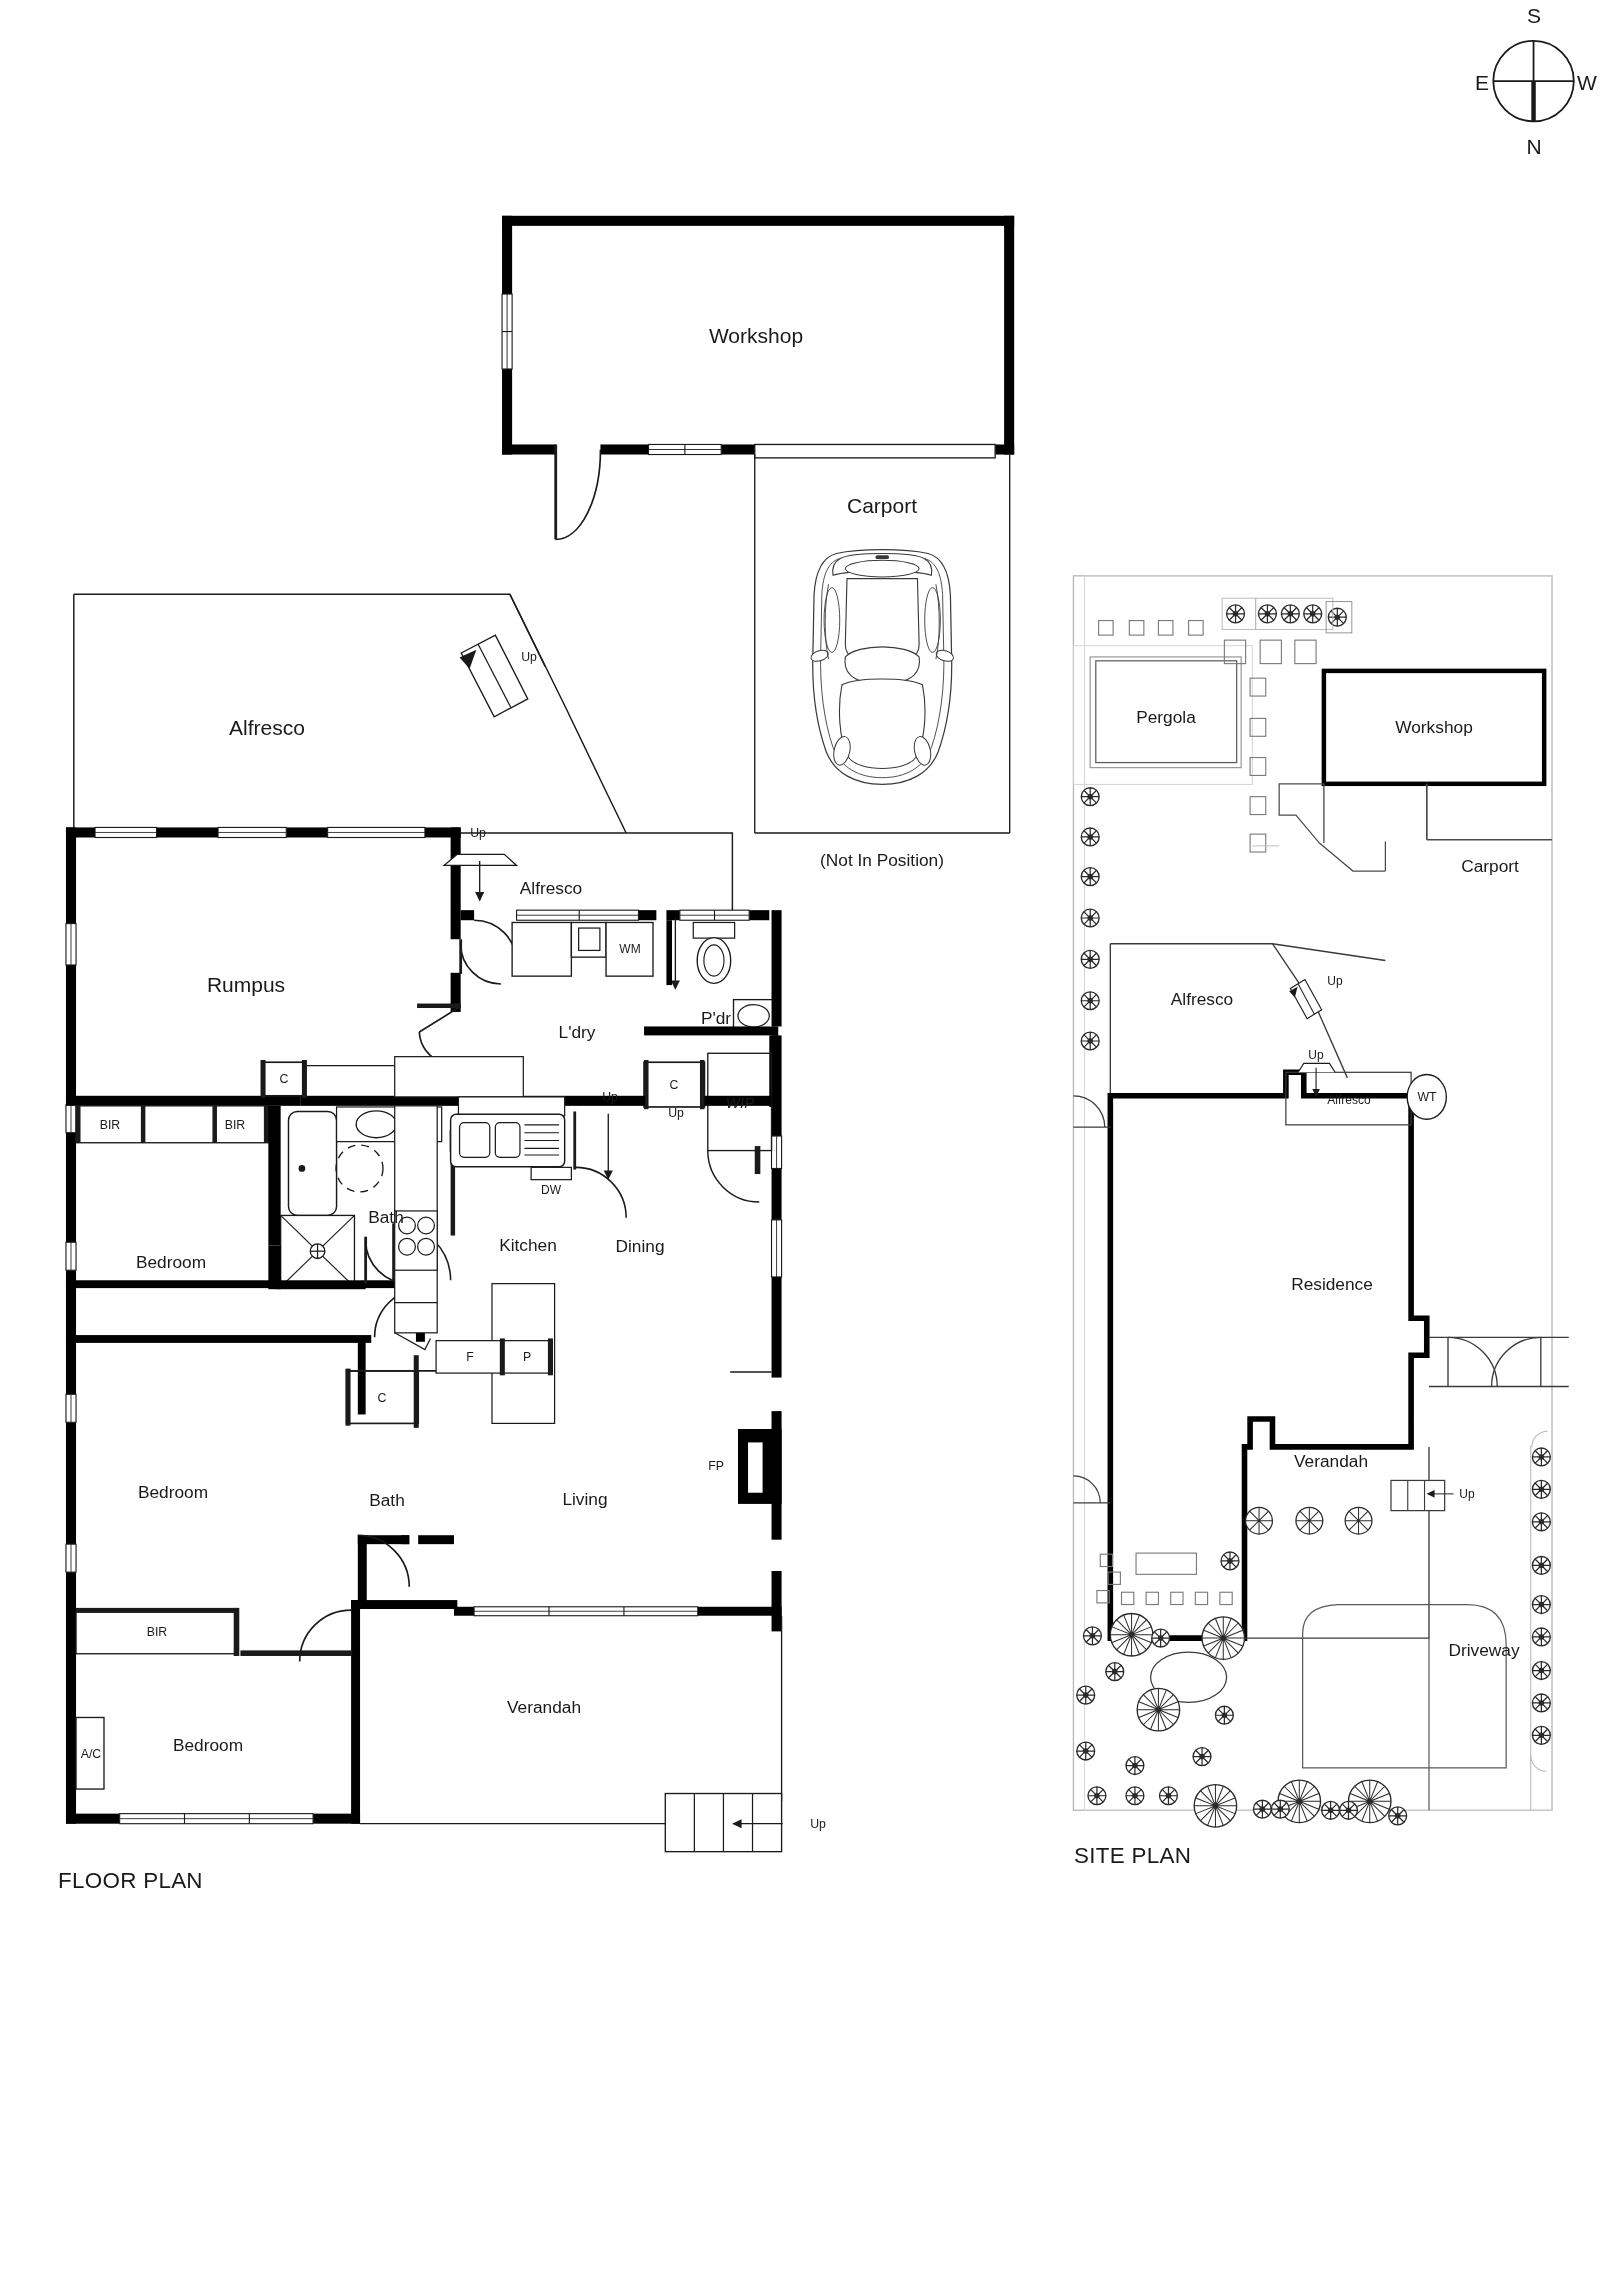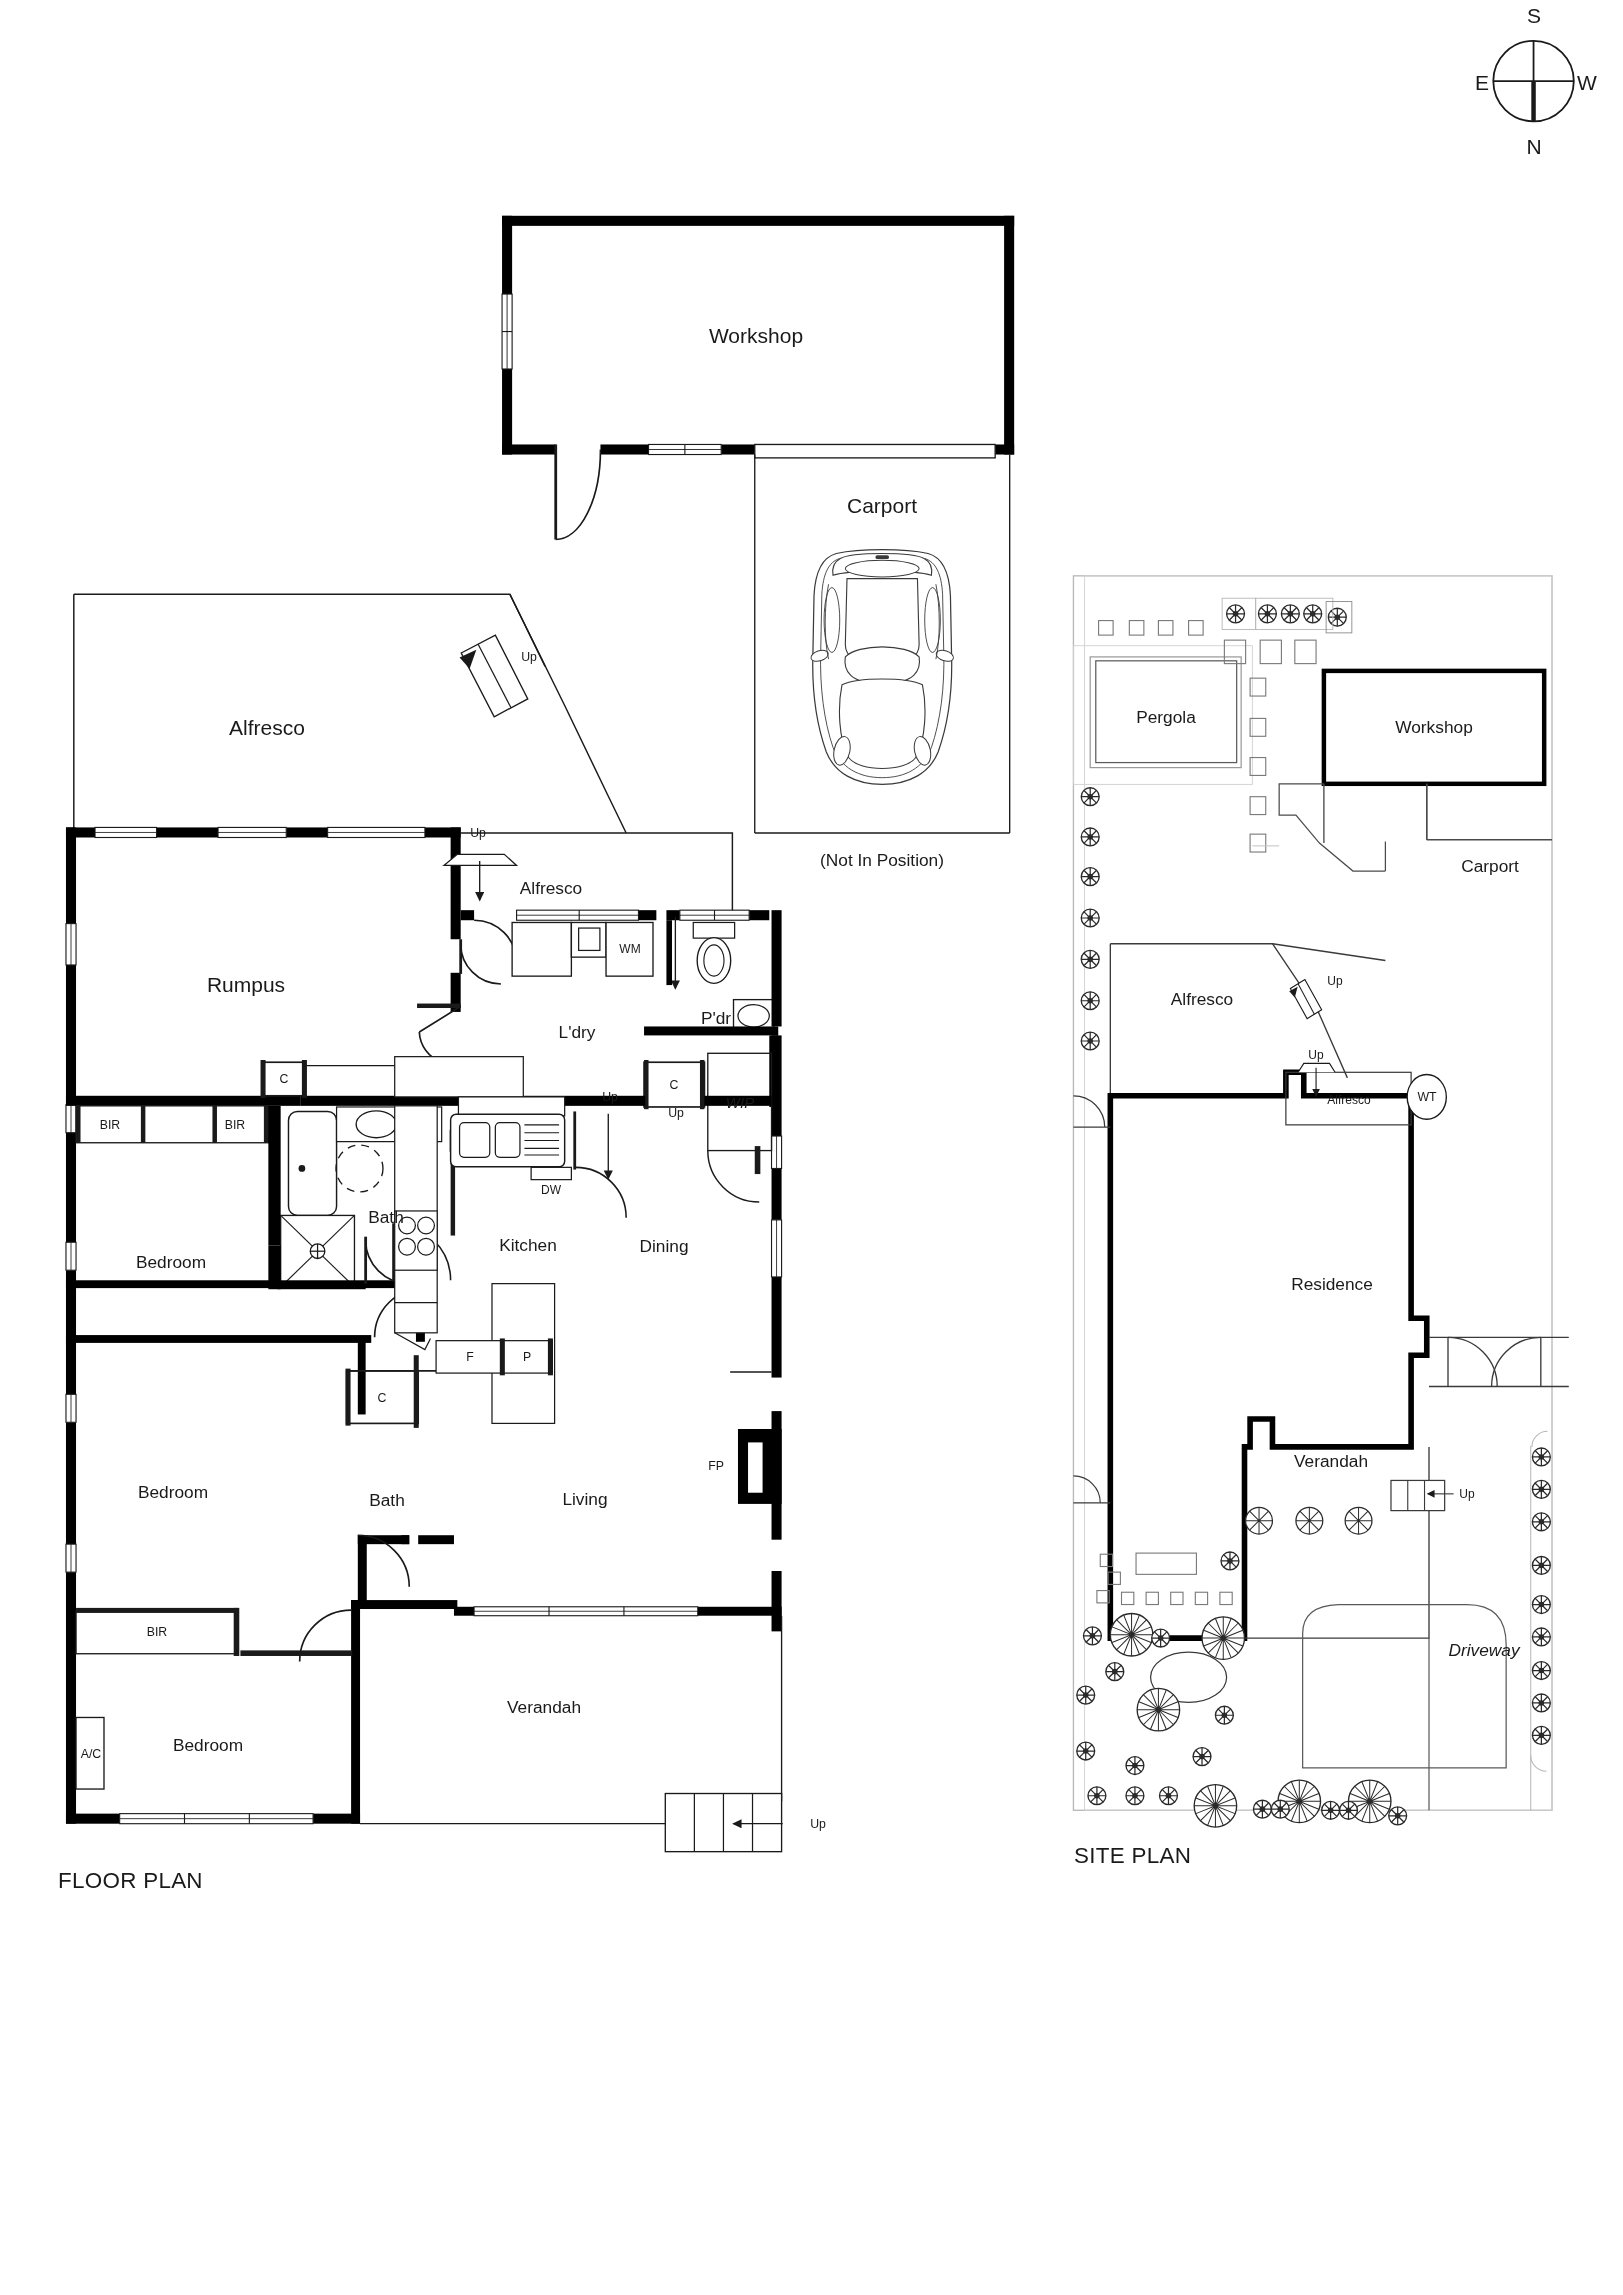--- a/index.html
+++ b/index.html
@@ -657,21 +657,21 @@
 <div class="lbl c room-md" style="left:882px;top:860px;">(Not In Position)</div>
 
 <div class="lbl c room-lg" style="left:267px;top:728px;">Alfresco</div>
 <div class="lbl c room-md" style="left:551px;top:888px;">Alfresco</div>
 <div class="lbl c room-lg" style="left:246px;top:985px;">Rumpus</div>
 <div class="lbl c room-md" style="left:577px;top:1032px;">L'dry</div>
 <div class="lbl c room-md" style="left:716px;top:999px;margin-top:19px;">P'dr</div>
 <div class="lbl c room-sm rot90" style="left:740px;top:1102px;">WIP</div>
 <div class="lbl c room-md" style="left:386px;top:1217px;">Bath</div>
 <div class="lbl c room-md" style="left:528px;top:1245px;text-align:right;">Kitchen</div>
-<div class="lbl c room-md" style="left:664px;top:1246px;">Dining</div>
+<div class="lbl c room-md" style="left:640px;top:1246px;">Dining</div>
 <div class="lbl c room-md" style="left:585px;top:1499px;">Living</div>
 <div class="lbl c room-md" style="left:387px;top:1500px;">Bath</div>
 <div class="lbl c room-md" style="left:544px;top:1707px;">Verandah</div>
 <div class="lbl c room-md" style="left:171px;top:1262px;">Bedroom</div>
 <div class="lbl c room-md" style="left:173px;top:1492px;">Bedroom</div>
 <div class="lbl c room-md" style="left:208px;top:1745px;">Bedroom</div>
 
 <div class="lbl c room-xs" style="left:110px;top:1125px;">BIR</div>
 <div class="lbl c room-xs" style="left:235px;top:1125px;">BIR</div>
 <div class="lbl c room-xs" style="left:157px;top:1632px;">BIR</div>
@@ -693,21 +693,21 @@
 <div class="lbl title" style="left:58px;top:1868px;">FLOOR PLAN</div>
 
 <div class="lbl c room-md" style="left:1166px;top:717px;">Pergola</div>
 <div class="lbl c room-md" style="left:1434px;top:727px;">Workshop</div>
 <div class="lbl c room-md" style="left:1490px;top:866px;">Carport</div>
 <div class="lbl c room-md" style="left:1202px;top:999px;">Alfresco</div>
 <div class="lbl c room-tiny" style="left:1349px;top:1100px;">Alfresco</div>
 <div class="lbl c room-xs" style="left:1427px;top:1097px;">WT</div>
 <div class="lbl c room-md" style="left:1332px;top:1284px;">Residence</div>
 <div class="lbl c room-md" style="left:1331px;top:1461px;">Verandah</div>
-<div class="lbl c room-md rot90" style="left:1484px;top:1650px;font-style:italic;">Driveway</div>
+<div class="lbl c room-md rot90" style="left:1484px;top:1650px;">Driveway</div>
 <div class="lbl c room-tiny" style="left:1335px;top:981px;">Up</div>
 <div class="lbl c room-tiny" style="left:1316px;top:1055px;">Up</div>
 <div class="lbl c room-tiny" style="left:1467px;top:1494px;">Up</div>
 
 <div class="lbl title" style="left:1074px;top:1843px;">SITE PLAN</div>
 
 </div>
 
 
 </body></html>

